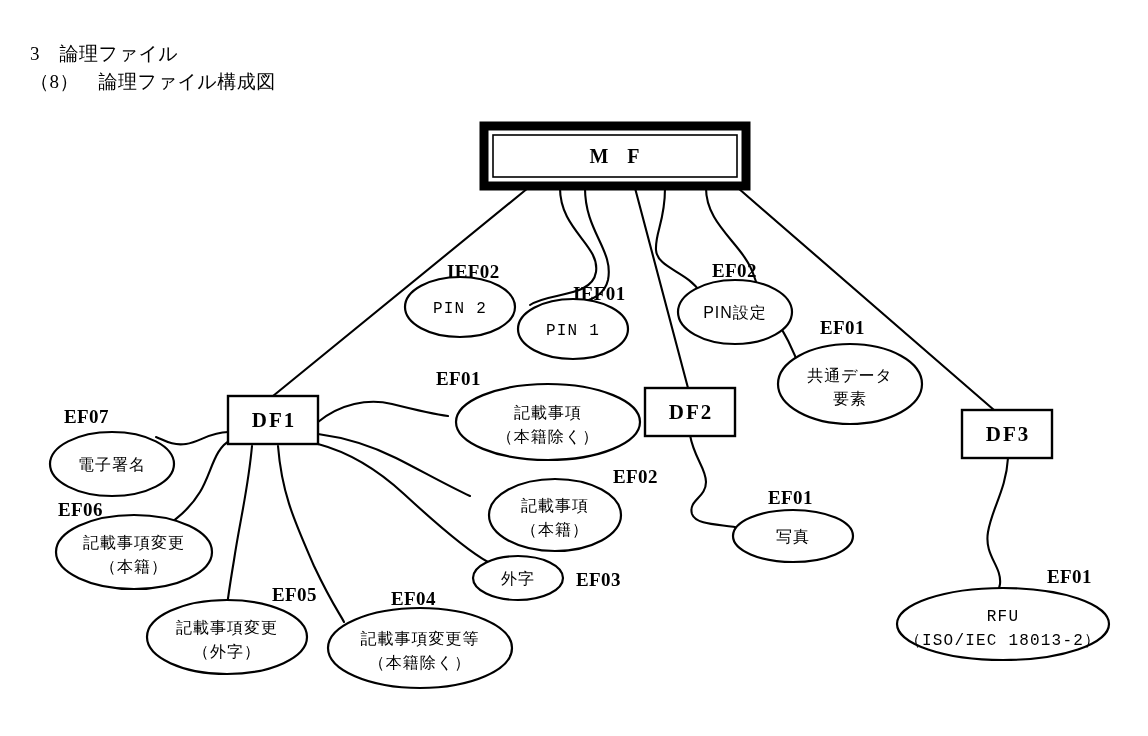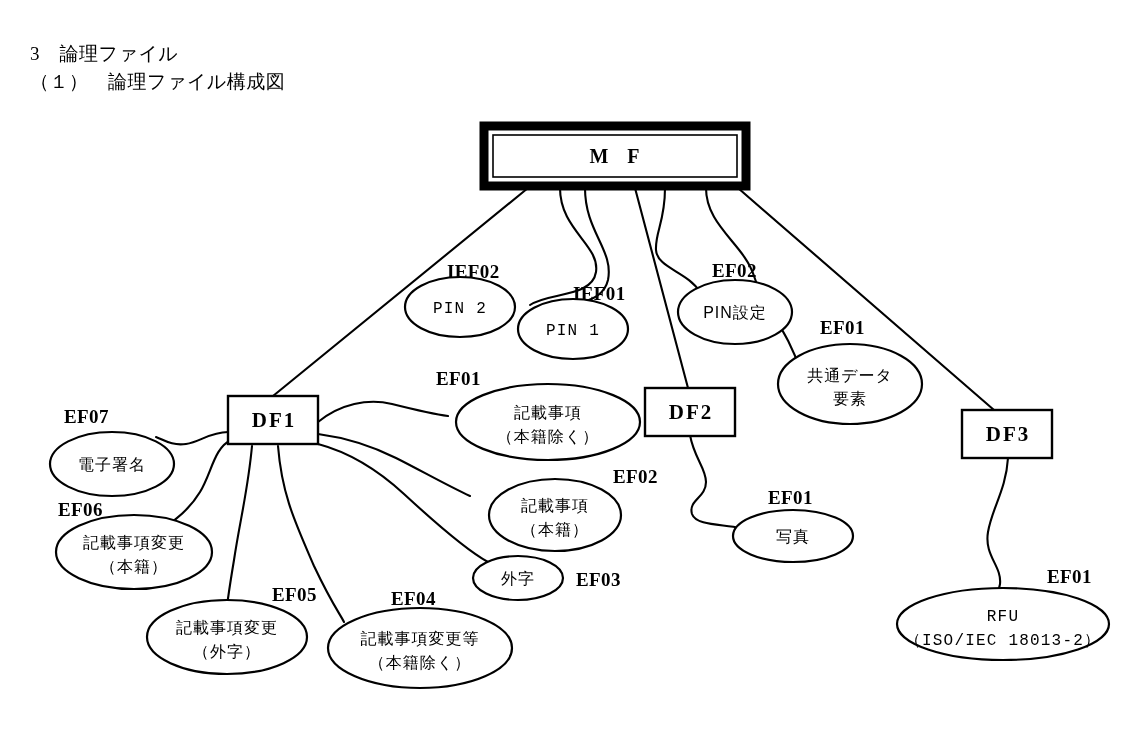--- a/index.html
+++ b/index.html
@@ -92,21 +92,21 @@
     font-size: 16px;
     text-anchor: middle;
     letter-spacing: 1.2px;
   }
 </style>
 </head>
 <body>
 
 <div id="heading">
   <div class="heading-line">3　論理ファイル</div>
-  <div class="heading-line">（１）　論理ファイル構成図</div>
+  <div class="heading-line">（8）　論理ファイル構成図</div>
 </div>
 
 <svg id="diagram" viewBox="0 0 1148 736">
 
   <g>
     <path class="edge" d="M 528,188 L 273,396"></path>
     <path class="edge" d="M 560,188 C 560,230 600,245 596,272 C 592,298 548,292 530,305"></path>
     <path class="edge" d="M 585,188 C 585,232 614,250 608,280 C 602,306 568,300 562,316"></path>
     <path class="edge" d="M 635,188 L 688,388"></path>
     <path class="edge" d="M 665,188 C 665,222 655,232 656,250 C 657,268 688,272 700,292"></path>

